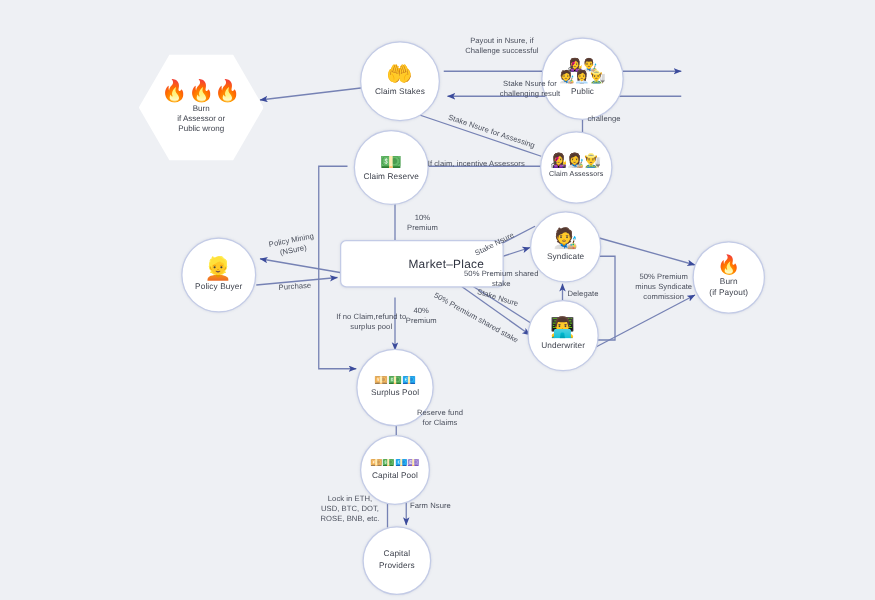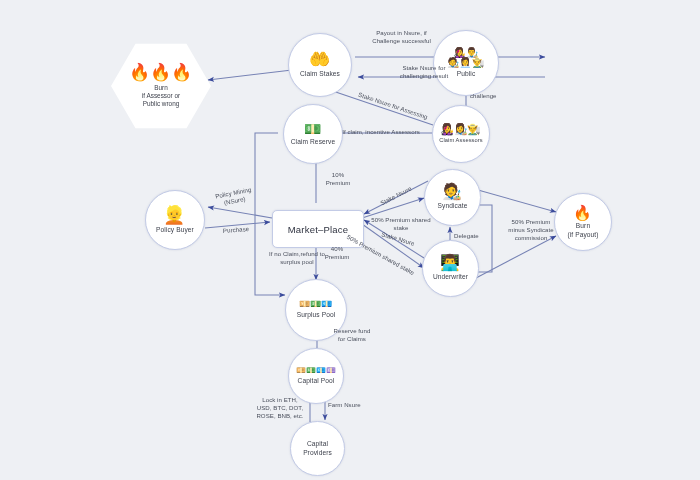--- a/index.html
+++ b/index.html
@@ -130,21 +130,21 @@
   <div class="node circle" style="left:432px;top:105px;width:58px;height:58px;">
     <span class="icon icon-row" style="font-size:11px;">👩‍🎤👩‍🎨👨‍🌾</span>
     <span class="lbl" style="font-size:5.7px;">Claim Assessors</span>
   </div>
 
   <div class="node circle" style="left:145px;top:190px;width:60px;height:60px;">
     <span class="icon" style="font-size:18px;">👱</span>
     <span class="lbl">Policy Buyer</span>
   </div>
 
-  <div class="boxnode" style="left:272px;top:210px;width:90px;height:36px;">
+  <div class="boxnode" style="left:272px;top:192px;width:90px;height:36px;padding-left:39px;">
     <span class="lbl">Market–Place</span>
   </div>
 
   <div class="node circle" style="left:424px;top:169px;width:57px;height:57px;">
     <span class="icon" style="font-size:16px;">🧑‍🎨</span>
     <span class="lbl">Syndicate</span>
   </div>
 
   <div class="node circle" style="left:422px;top:240px;width:57px;height:57px;">
     <span class="icon" style="font-size:16px;">👨‍💻</span>

